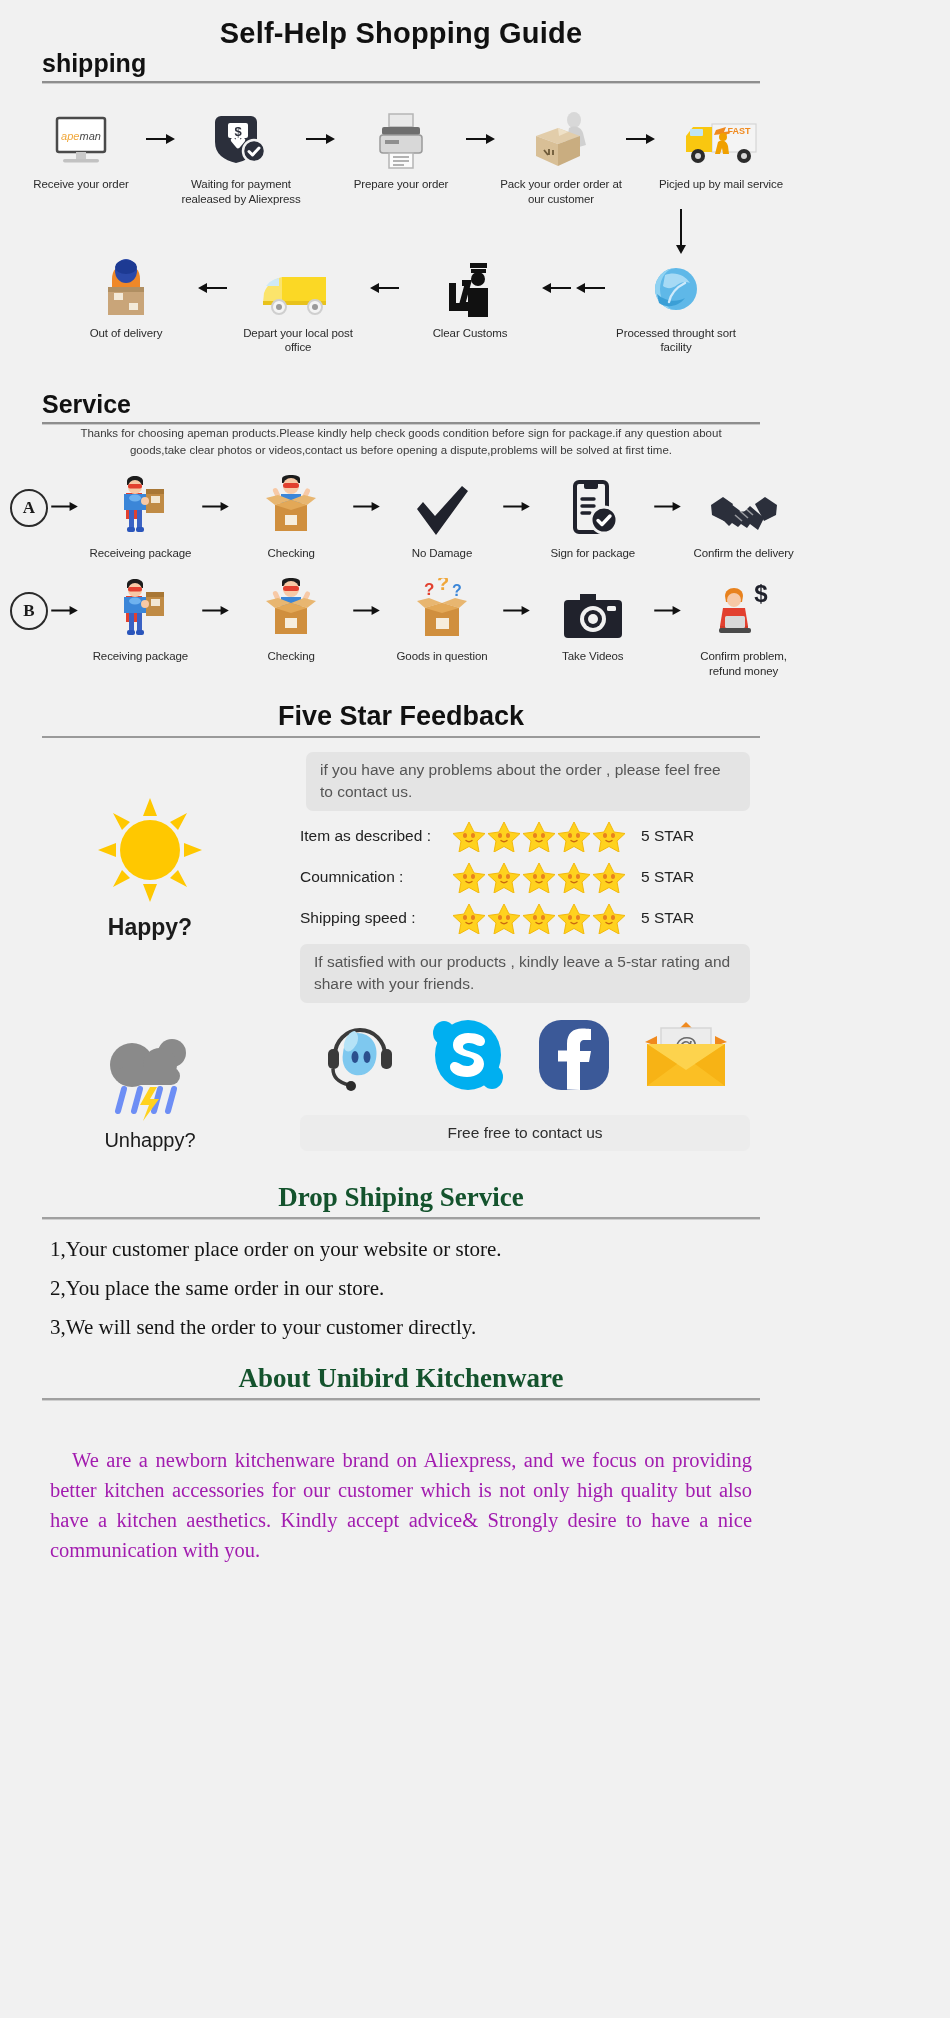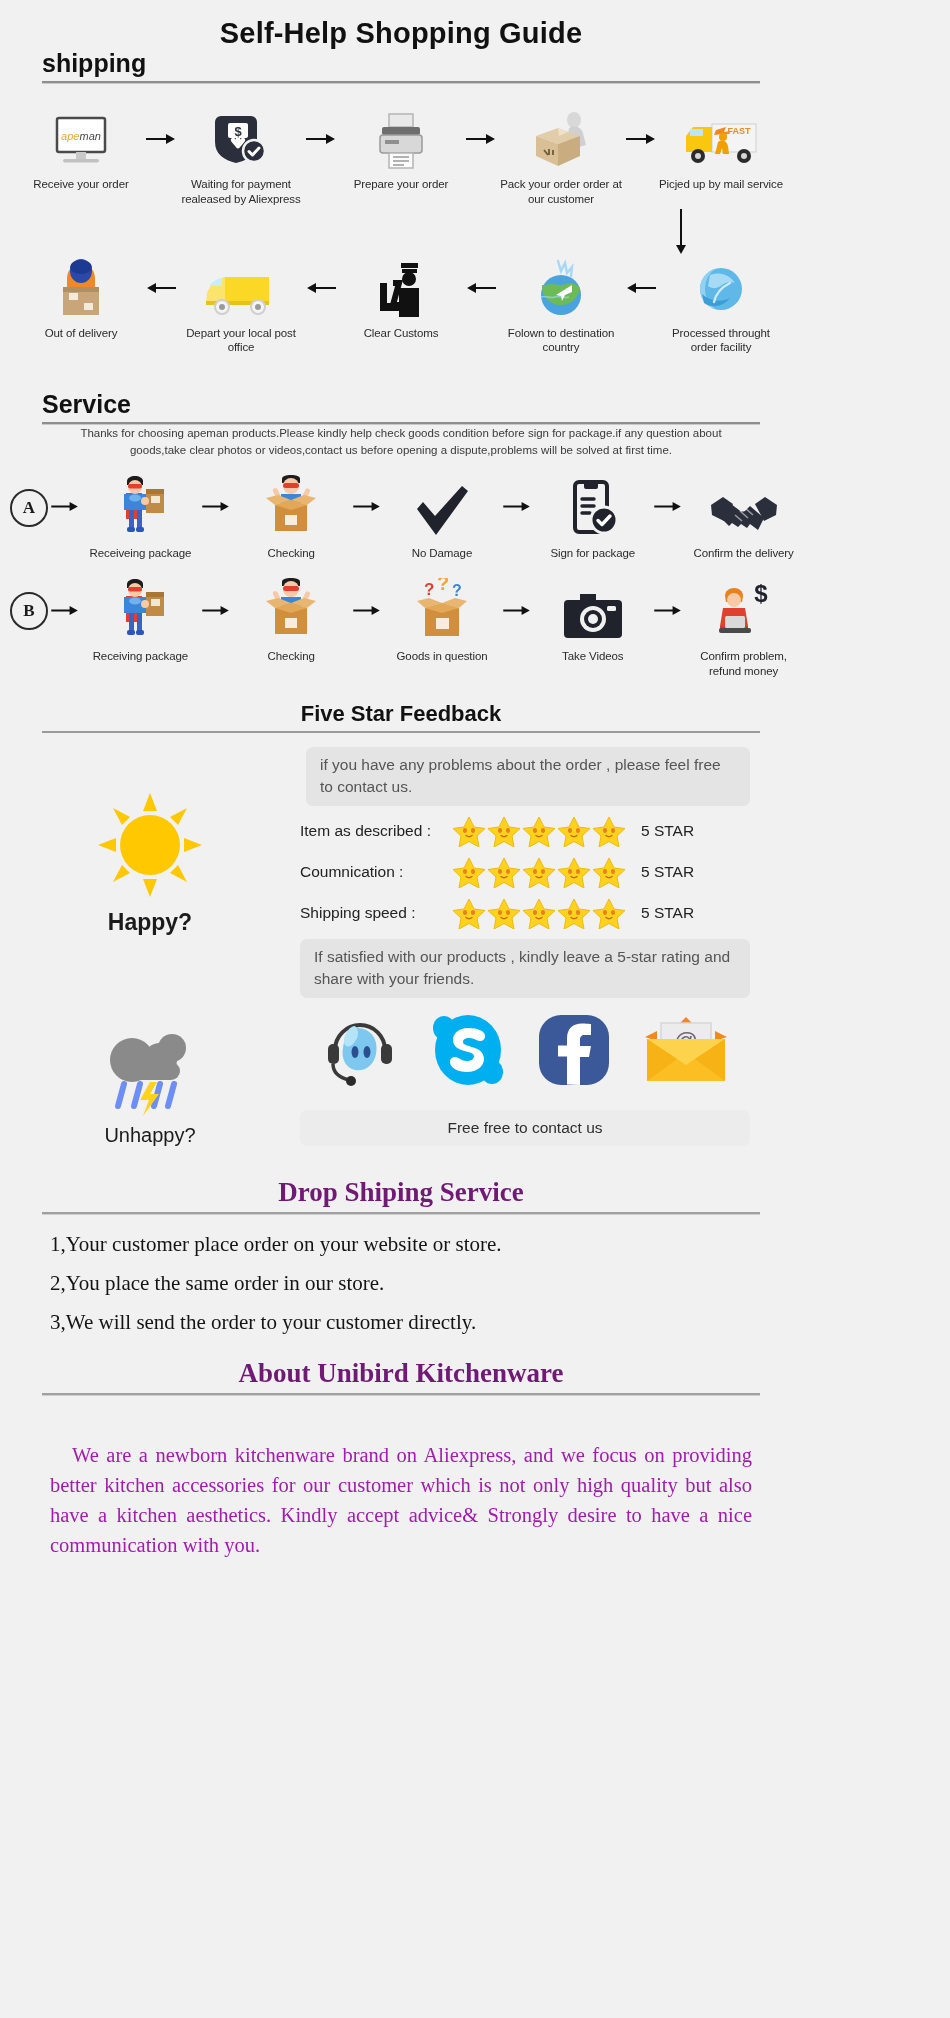--- a/index.html
+++ b/index.html
@@ -80,21 +80,21 @@
   .contact-right{flex:1;padding-right:52px;}
   .icon-row{display:flex;align-items:center;justify-content:space-around;padding:0 6px;}
   .contact-btn{
     background:#ececec;border-radius:7px;text-align:center;color:#2e2e2e;
     font-size:15.5px;padding:9px 0;margin-top:18px;
   }
 
   
   .serif-title{
     font-family:"Liberation Serif",serif;font-weight:bold;font-size:27px;
-    text-align:center;color:#701a75;margin:0;padding-top:10px;
+    text-align:center;color:#14532d;margin:0;padding-top:10px;
   }
   .serif-rule{border-top:2px solid #a0a0a0;border-bottom:1px solid #cfcfcf;margin:4px 42px 0 42px;height:0;}
   .ds-list{font-family:"Liberation Serif",serif;font-size:21px;color:#141414;padding:10px 42px 0 50px;}
   .ds-list div{padding:7px 0;}
   .about-body{
     font-family:"Liberation Serif",serif;font-size:20.5px;line-height:1.47;
     color:#a21caf;padding:8px 50px 16px 50px;text-indent:22px;text-align:justify;margin-top:36px;
   }
   .spacer{height:14px;}
 </style>
@@ -279,50 +279,38 @@
       </div>
       <div class="cap">Clear Customs</div>
     </div>
 
     <div class="arr">
       <svg width="30" height="12" viewBox="0 0 30 12">
           <path d="M30 5H10v-4L1 6l9 5V7h20z" fill="#111"></path>
         </svg>
     </div>
 
-    <div class="step">
-      <div class="art">
-        <svg width="58" height="60" viewBox="0 0 58 60">
-          <path d="M26 2l3 10 4-8 2 10 5-6-1 9" stroke="#a8d8f5" stroke-width="2.5" fill="none" stroke-linecap="round"></path>
-          <circle cx="29" cy="36" r="20" fill="#4aa3dd"></circle>
-          <path d="M14 26c7-3 14 2 20-1s11 1 14 4c-2 10-9 17-19 17-11 0-19-8-19-18 0-.7 0-1.4.1-2z" fill="#6dbb55"></path>
-          <path d="M9 38c5-2 9 2 14 0s9 2 14 0" stroke="#8fd3f0" stroke-width="1.6" fill="none" opacity=".8"></path>
-          <path d="M40 26l-16 10 5 1 1 5 3-6 7-3z" fill="#fff"></path>
-        </svg>
-      </div>
-      <div class="cap">Folown to destination country</div>
-    </div>
 
     <div class="arr">
       <svg width="30" height="12" viewBox="0 0 30 12">
           <path d="M30 5H10v-4L1 6l9 5V7h20z" fill="#111"></path>
         </svg>
     </div>
 
     <div class="step">
       <div class="art">
         <svg width="58" height="58" viewBox="0 0 58 58">
           <circle cx="29" cy="28" r="21" fill="#5fb8e8"></circle>
           <path d="M29 7a21 21 0 0 0 0 42 16 21 0 0 1 0-42z" fill="#8fd2f2"></path>
           <path d="M18 14c10-4 20 0 25 8-4-2-9-1-13 2-5 4-10 4-14 1z" fill="#bde5fa" opacity=".75"></path>
           <path d="M10 33c8 7 19 9 28 4-6 8-17 11-26 5z" fill="#3b9fd6"></path>
           <path d="M38 22c-8 4-14 10-16 19" stroke="#cfeafb" stroke-width="2.4" fill="none" stroke-linecap="round"></path>
         </svg>
       </div>
-      <div class="cap">Processed throught order facility</div>
+      <div class="cap">Processed throught sort facility</div>
     </div>
   </div>
 
   <div class="spacer"></div>
 
   <div class="sec-head" style="padding-top:22px;">
     <span class="txt">Service</span>
     <div class="rule"></div>
   </div>
 
@@ -549,21 +537,21 @@
           <path d="M9 44h28v4H9z" fill="#cf3a28"></path>
           <rect x="8" y="46" width="32" height="5" rx="2" fill="#4a4a4a"></rect>
           <rect x="14" y="34" width="20" height="12" rx="1.5" fill="#d9d9d9"></rect>
         </svg>
       </div>
       <div class="cap">Confirm problem, refund money</div>
     </div>
   </div>
 
   <div style="padding:22px 42px 0 42px;">
-    <div style="text-align:center;font-size:22px;font-weight:bold;color:#111;">Five Star Feedback</div>
+    <div style="text-align:center;font-size:27px;font-weight:bold;color:#111;">Five Star Feedback</div>
     <div class="rule-thin"></div>
   </div>
 
   <div class="fb-wrap">
     <div class="fb-left">
       <div>
         <svg width="108" height="108" viewBox="0 0 108 108">
           <g fill="#ffc800">
             <circle cx="54" cy="54" r="30"></circle>
             <path d="M54 2l7 18h-14zM54 106l7-18h-14zM2 54l18-7v14zM106 54l-18-7v14z"></path>

